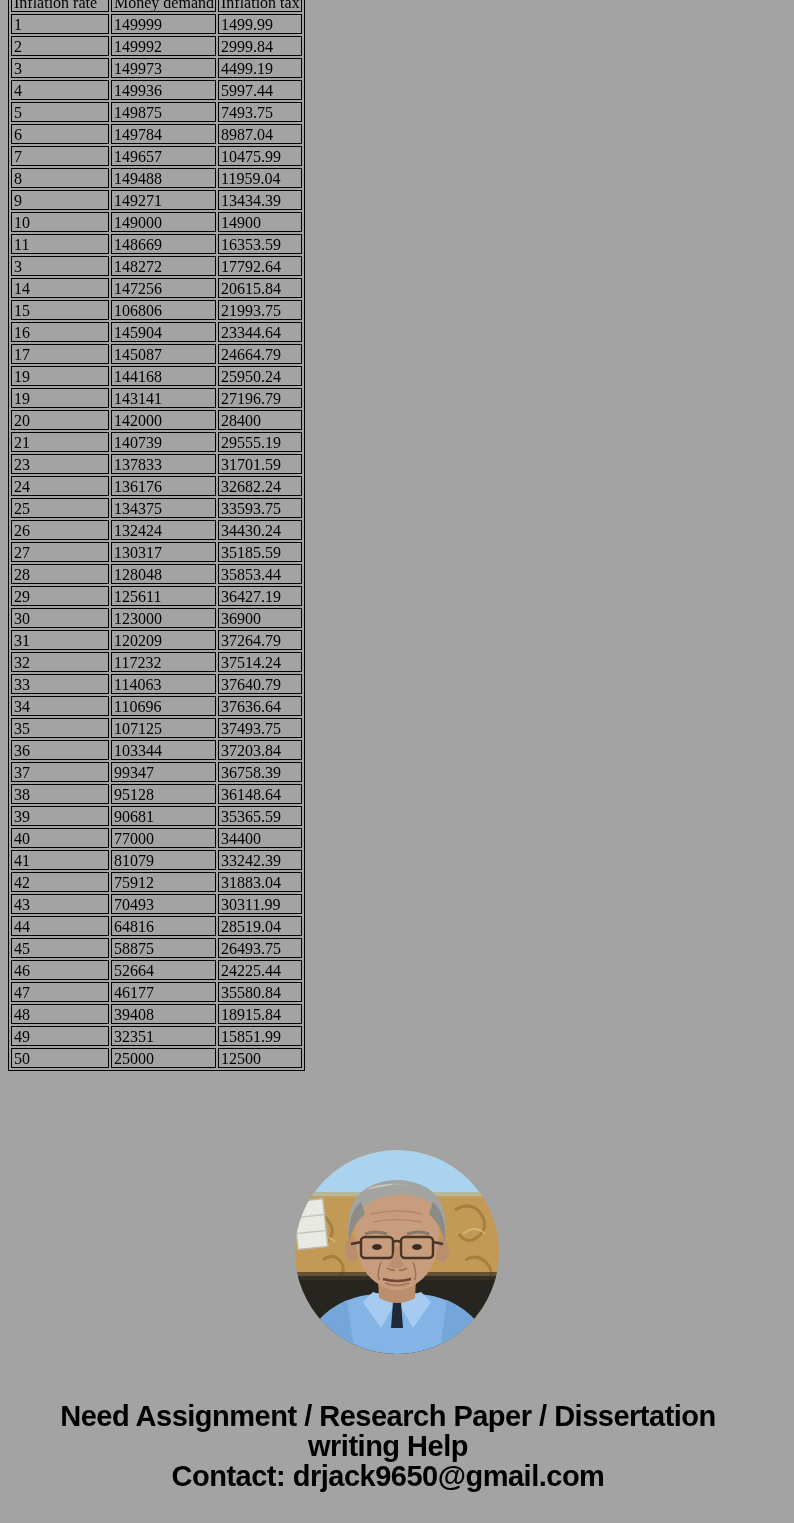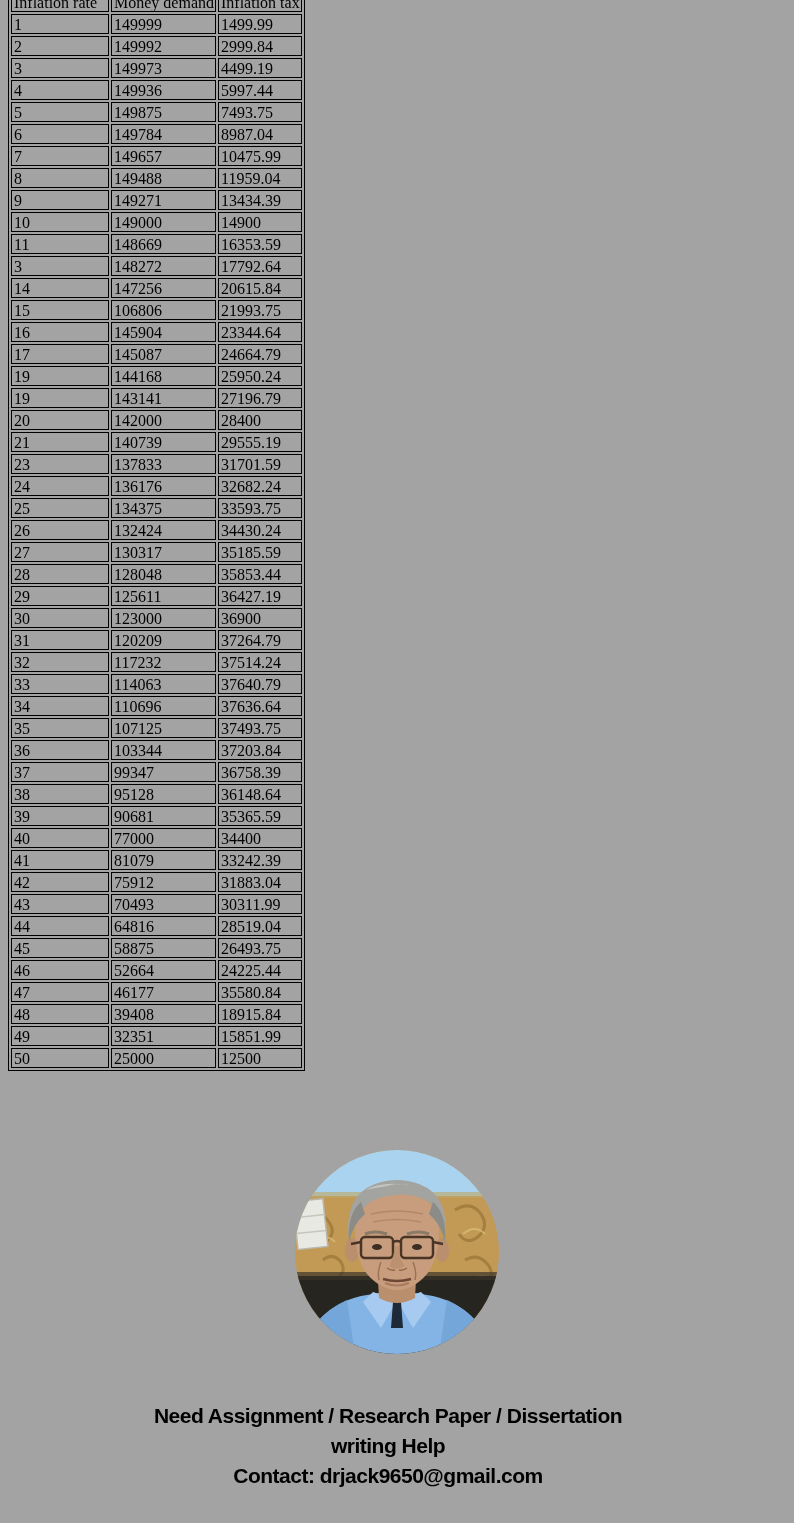--- a/index.html
+++ b/index.html
@@ -52,21 +52,21 @@
   
   .banner {
     position: absolute;
     left: 0;
     top: 1401px;
     width: 776px;
     text-align: center;
     color: #000;
     font-family: "Liberation Sans", sans-serif;
     font-weight: 700;
-    font-size: 21px;
+    font-size: 29px;
     line-height: 30px;
     letter-spacing: -0.5px;
   }
 </style>
 </head>
 <body>
 
 <div class="page">
 
   <div class="table-wrap">

